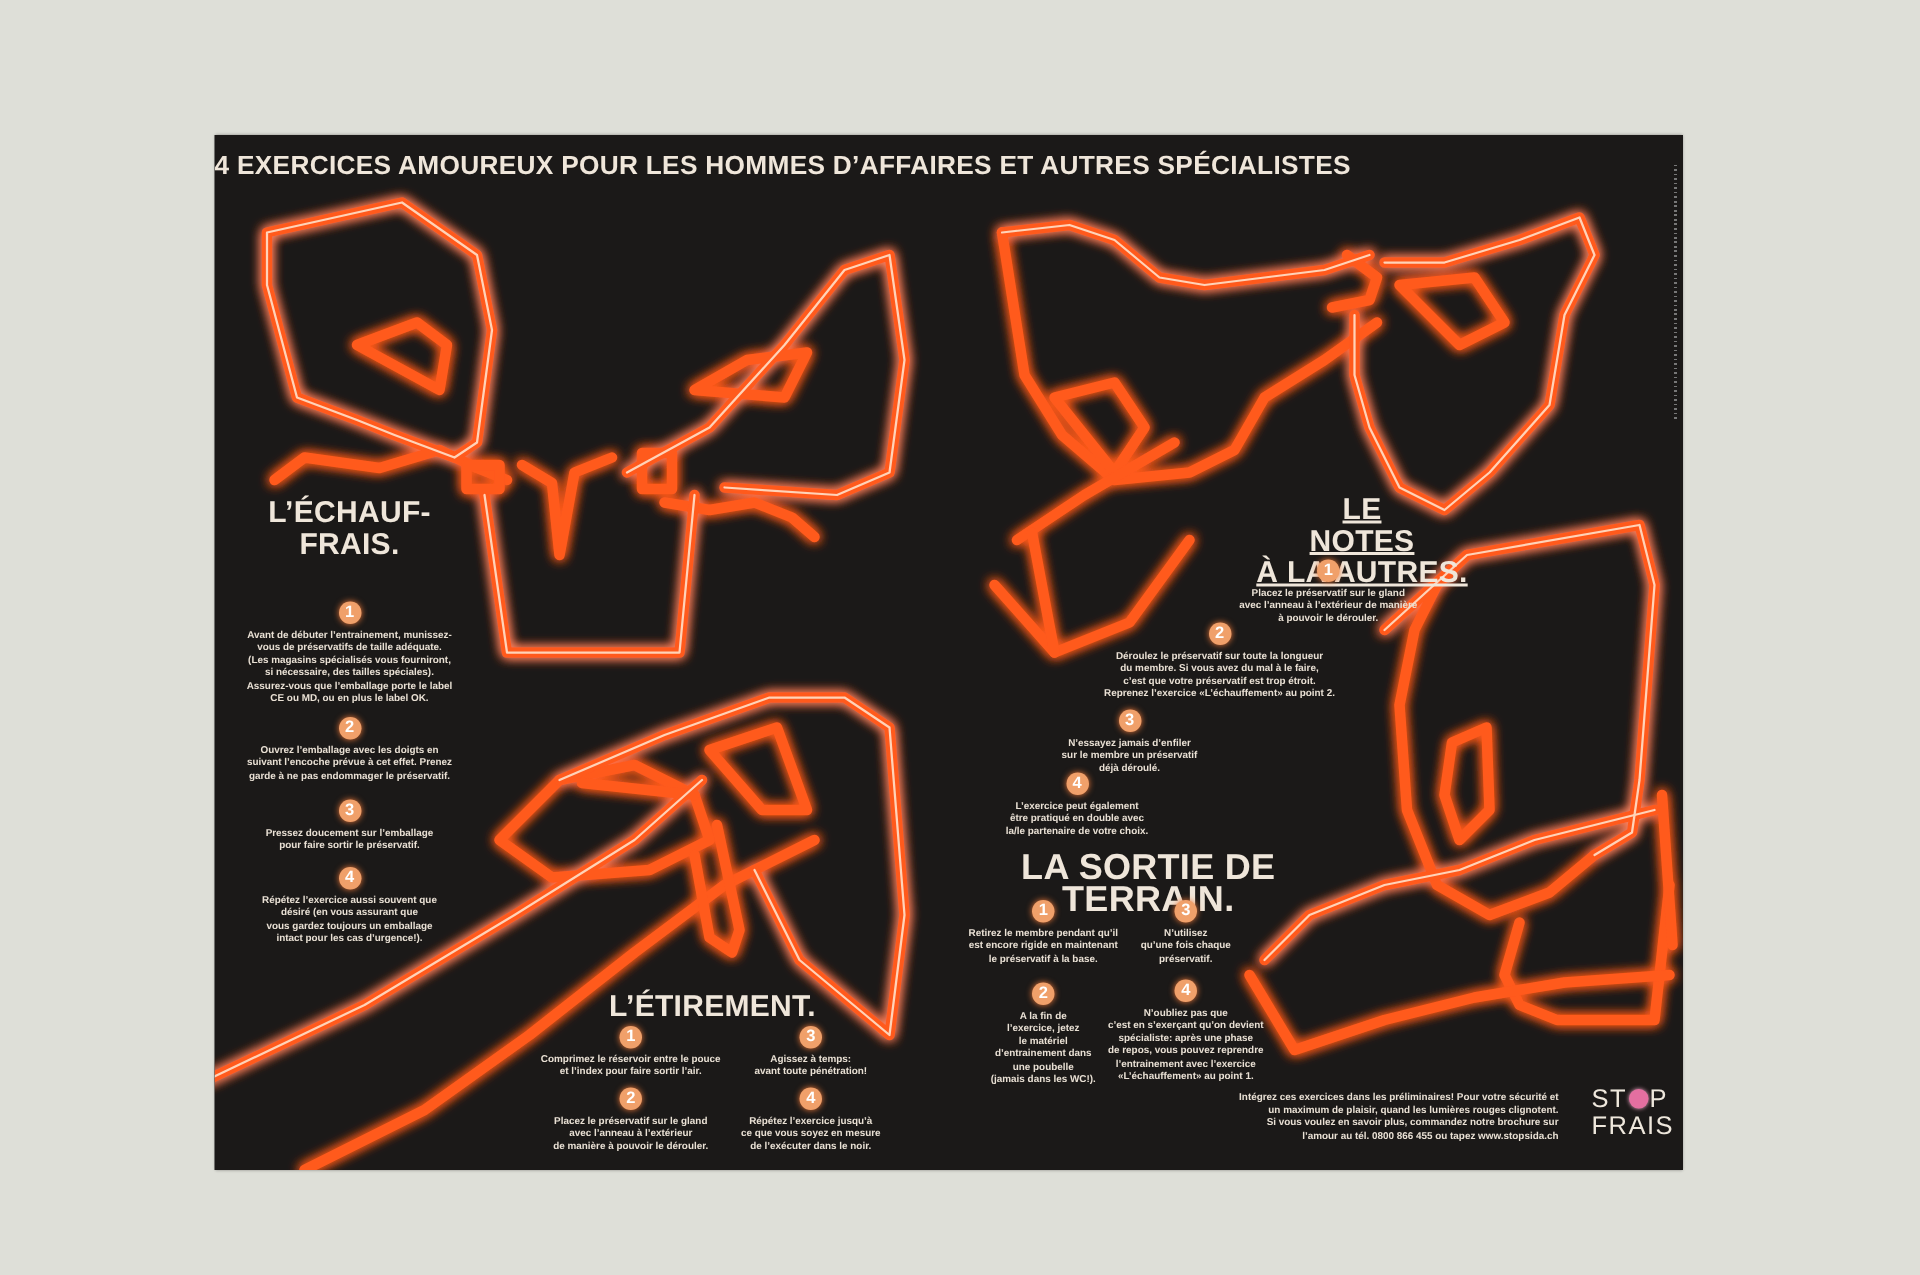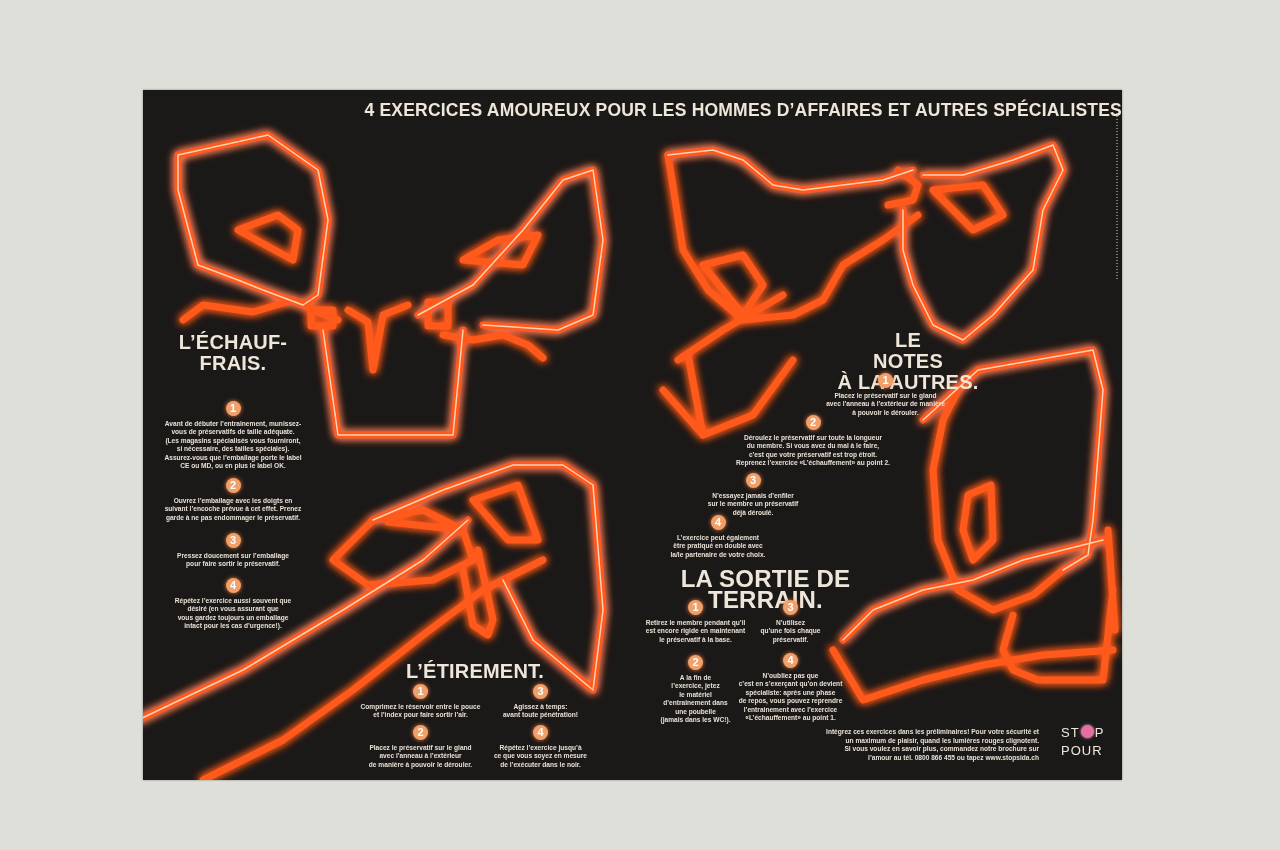--- a/index.html
+++ b/index.html
@@ -10,21 +10,21 @@
     position:relative;
   }
   .poster {
     position:absolute; left:143px; top:90px; width:979px; height:690px;
     background:#1b1918;
     box-shadow: 0 0 2px rgba(0,0,0,0.4);
     overflow:hidden;
   }
   .art { position:absolute; left:0; top:0; width:979px; height:690px; }
   .headline {
-    position:absolute; left:0; top:10px; width:979px; text-align:right;
+    position:absolute; left:0; top:10px; width:979px; text-align:left;
     color:#efe6da; font-weight:bold; font-size:17.5px; line-height:21px;
     letter-spacing:0.2px;
   }
   .sec-title {
     position:absolute; color:#efe6da; font-weight:bold; text-align:center;
     font-size:20px; line-height:21px; letter-spacing:0.2px;
   }
   .step { position:absolute; text-align:center; }
   .num {
     display:inline-block; width:15px; height:15px; border-radius:50%;
@@ -36,21 +36,21 @@
     color:#e9e0d4; font-weight:bold; font-size:6.6px; line-height:8.4px;
     margin-top:4px; white-space:pre-line;
   }
   .footer {
     position:absolute; right:83px; top:638px; width:270px; text-align:right;
     color:#e9e0d4; font-weight:bold; font-size:6.6px; line-height:8.6px;
     white-space:pre-line;
   }
   .logo {
     position:absolute; left:918px; top:634px; color:#eee7dc;
-    font-size:13px; line-height:18px; letter-spacing:1px; font-weight:normal;
+    font-size:17px; line-height:18px; letter-spacing:1px; font-weight:normal;
   }
   .logo .o {
     display:inline-block; width:13px; height:13px; border-radius:50%;
     background:#e46fa0; vertical-align:-1px; margin:0 1px;
     box-shadow:0 0 3px #f3a9c8;
   }
   .edge-print {
     position:absolute; right:4px; top:20px; width:2px; height:170px;
     background:repeating-linear-gradient(#777 0 1px, transparent 1px 3px);
   }
@@ -200,21 +200,21 @@
     <div class="txt">Agissez à temps:
 avant toute pénétration!</div>
   </div>
   <div class="step" style="left:335px; top:632px; width:125px;">
     <span class="num">4</span>
     <div class="txt">Répétez l’exercice jusqu’à
 ce que vous soyez en mesure
 de l’exécuter dans le noir.</div>
   </div>
 
-  <div class="sec-title" style="left:690px; top:240px; width:150px;">
+  <div class="sec-title" style="left:690px; top:240px; width:150px;text-decoration:underline;">
     <div>LE</div>
     <div>NOTES</div>
     <div>À LA AUTRES.</div>
   </div>
   <div class="step" style="left:665px; top:280px; width:155px;">
     <span class="num">1</span>
     <div class="txt">Placez le préservatif sur le gland
 avec l’anneau à l’extérieur de manière
 à pouvoir le dérouler.</div>
   </div>
@@ -269,15 +269,15 @@
 l’entrainement avec l’exercice
 «L’échauffement» au point 1.</div>
   </div>
 
   <div class="footer">Intégrez ces exercices dans les préliminaires! Pour votre sécurité et
 un maximum de plaisir, quand les lumières rouges clignotent.
 Si vous voulez en savoir plus, commandez notre brochure sur
 l’amour au tél. 0800 866 455 ou tapez www.stopsida.ch</div>
   <div class="logo">
     <div><span>ST</span><span class="o"></span><span>P</span></div>
-    <div>POUR</div>
+    <div>FRAIS</div>
   </div>
 </div>
 
 </body></html>

